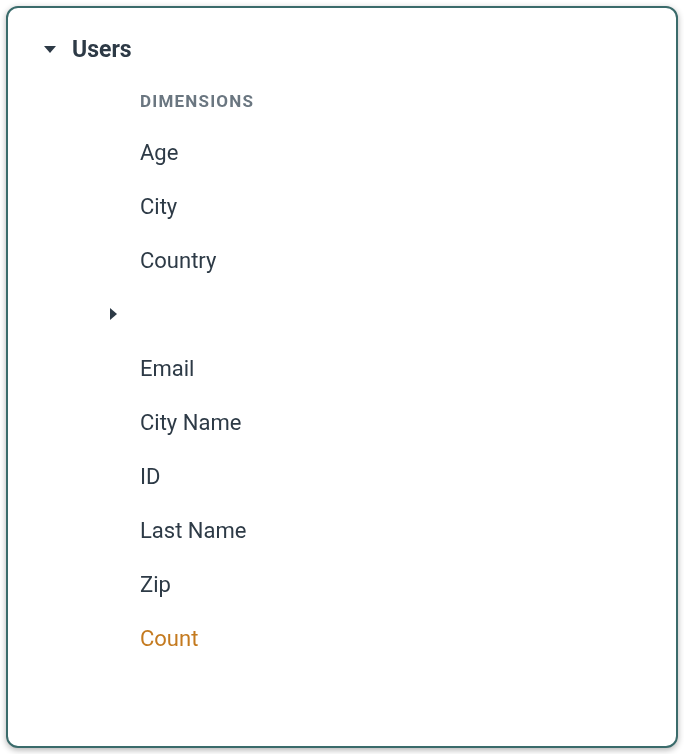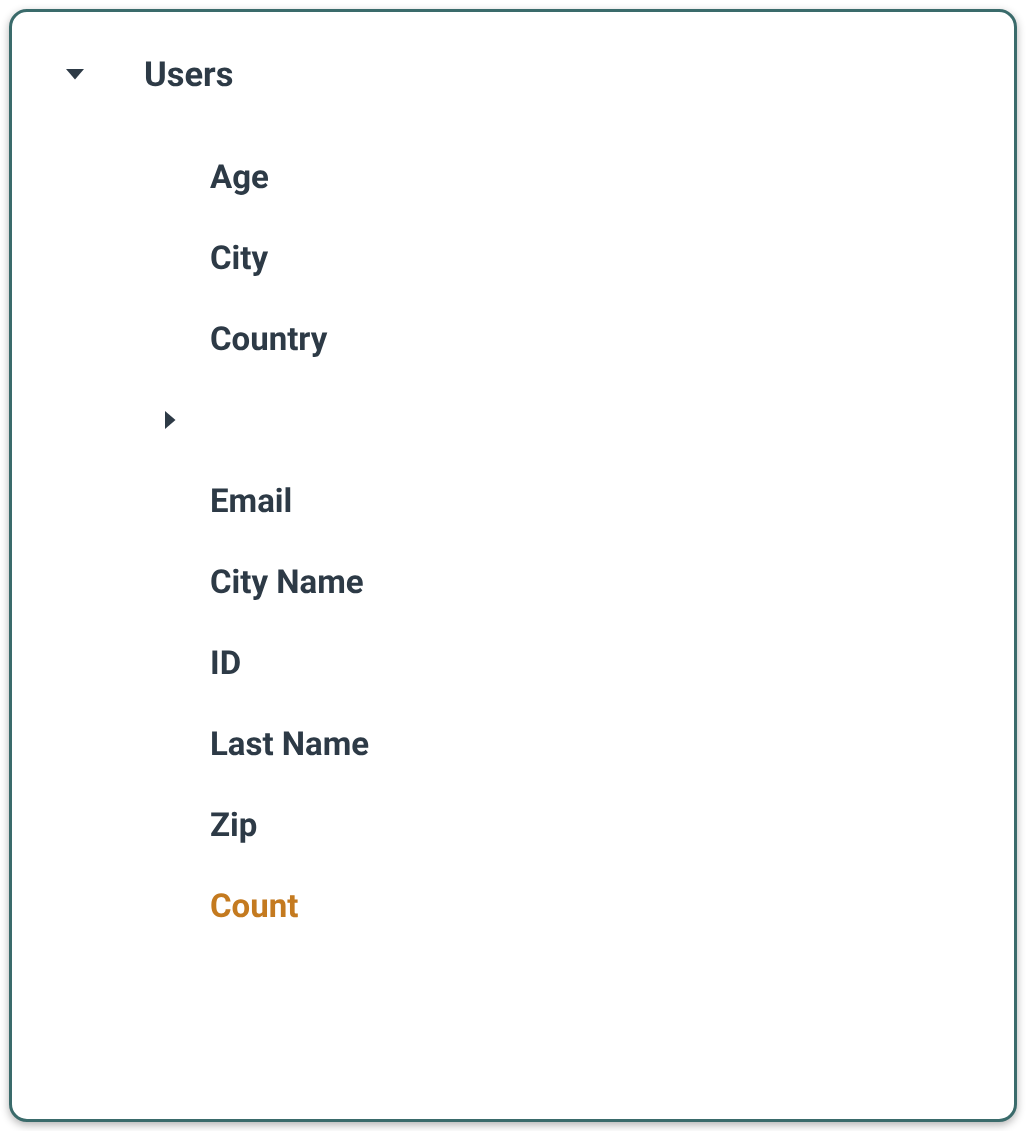--- a/index.html
+++ b/index.html
@@ -19,21 +19,21 @@
       border-radius: 12px;
       background: #fff;
       padding-top: 28px;
       padding-left: 36px;
       box-shadow: 0 2px 6px rgba(0,0,0,0.3);
       overflow: hidden;
     }
     .explore-header {
       display: flex;
       align-items: center;
-      gap: 40px;
+      gap: 16px;
       margin-bottom: 28px;
     }
     .explore-title {
       font-size: 23px;
       font-weight: 700;
       color: #2d3a46;
     }
     .caret-down {
       width: 0;
       height: 0;
@@ -66,21 +66,21 @@
     .field-row {
       display: flex;
       align-items: center;
       height: 54px;
       cursor: pointer;
       position: relative;
     }
     .field-label {
       font-size: 22px;
       color: #2d3a46;
-      font-weight: 700;
+      font-weight: 400;
     }
     .field-label.measure {
       color: #c47a1f;
     }
     .field-caret {
       position: absolute;
       left: -30px;
       top: 50%;
       transform: translateY(-50%);
     }
@@ -89,20 +89,21 @@
 <body>
 
 <div class="panel">
 
   <div class="explore-header">
     <span class="caret-down"></span>
     <span class="explore-title">Users</span>
   </div>
 
   <div class="section">
+    <div class="section-header">DIMENSIONS</div>
 
     <div class="field-row">
       <span class="field-label">Age</span>
     </div>
     <div class="field-row">
       <span class="field-label">City</span>
     </div>
     <div class="field-row">
       <span class="field-label">Country</span>
     </div>

